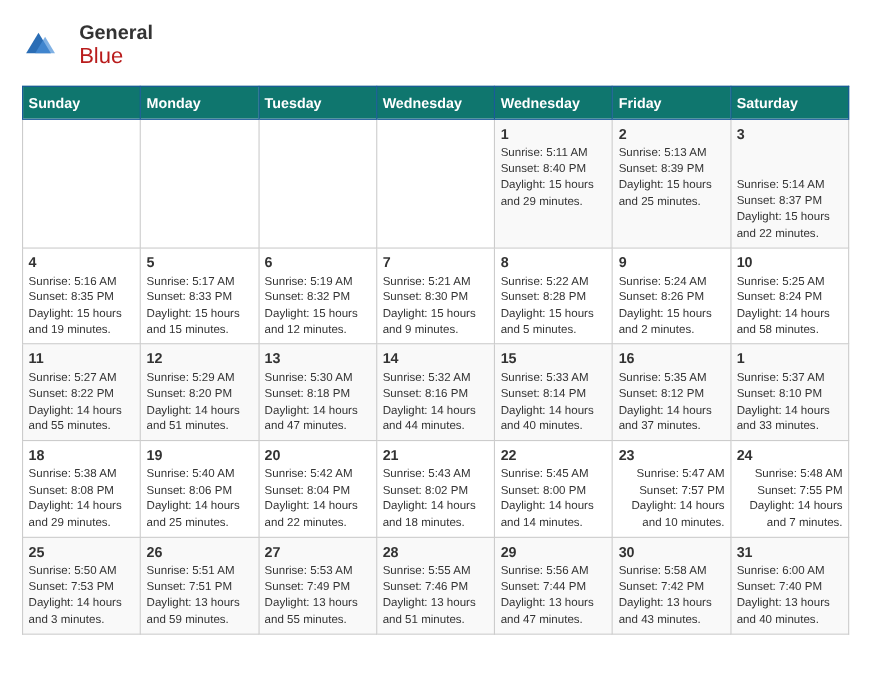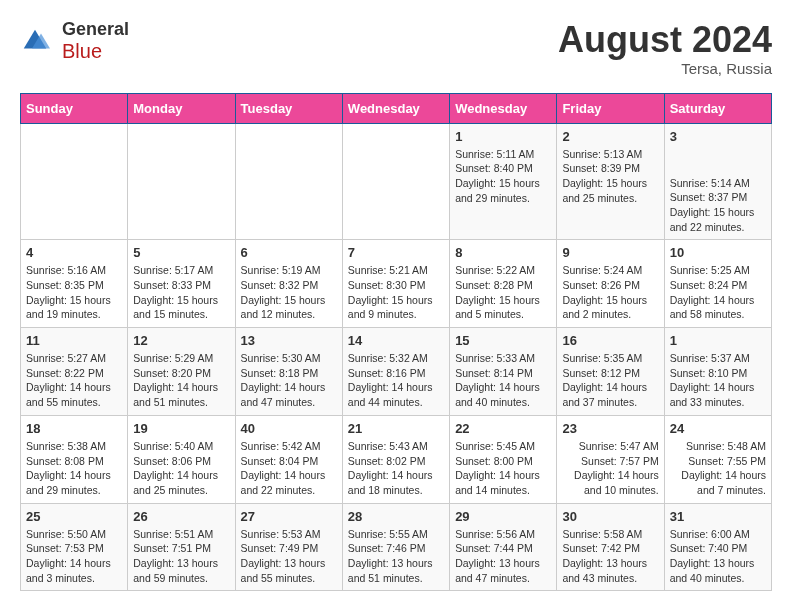--- a/index.html
+++ b/index.html
@@ -12,21 +12,21 @@
     }
     .header {
       display: flex;
       justify-content: space-between;
       align-items: flex-start;
       margin-bottom: 16px;
     }
     .logo {
       display: flex;
       align-items: center;
-      gap: 12px;
+      gap: 22px;
     }
     .logo-text {
       display: flex;
       flex-direction: column;
       line-height: 1.1;
     }
     .logo-general {
       font-size: 18px;
       font-weight: bold;
       color: #333;
@@ -52,21 +52,21 @@
     .location {
       font-size: 15px;
       color: #555;
     }
     table {
       width: 100%;
       border-collapse: collapse;
       table-layout: fixed;
     }
     thead tr th {
-      background-color: #ec4899;
+      background-color: #0f766e;
       color: #fff;
       font-size: 13px;
       font-weight: bold;
       padding: 7px 5px;
       text-align: left;
       border: 1px solid #1a5a9a;
     }
     tbody tr td {
       border: 1px solid #ccc;
       vertical-align: top;
@@ -102,24 +102,20 @@
   <div class="logo">
     <svg class="logo-icon" viewBox="0 0 40 40" xmlns="http://www.w3.org/2000/svg">
       <polygon points="20,5 35,30 5,30" fill="#2a6db5"></polygon>
       <polygon points="28,10 40,30 16,30" fill="#4a90d9" opacity="0.7"></polygon>
     </svg>
     <div class="logo-text">
       <span class="logo-general">General</span>
       <span class="logo-blue">Blue</span>
     </div>
   </div>
-  <div class="title-block">
-    <div class="month-year">August 2024</div>
-    <div class="location">Tersa, Russia</div>
-  </div>
 </div>
 
 <table>
   <thead>
     <tr>
     <th>Sunday</th>
         <th>Monday</th>
         <th>Tuesday</th>
         <th>Wednesday</th>
         <th>Wednesday</th>
@@ -266,21 +262,21 @@
 and 29 minutes.</div>
         </td>
         <td>
           <span class="day-number">19</span>
           <div class="day-info" style="white-space: pre-line;">Sunrise: 5:40 AM
 Sunset: 8:06 PM
 Daylight: 14 hours
 and 25 minutes.</div>
         </td>
         <td>
-          <span class="day-number">40</span>
+          <span class="day-number">20</span>
           <div class="day-info" style="white-space: pre-line;">Sunrise: 5:42 AM
 Sunset: 8:04 PM
 Daylight: 14 hours
 and 22 minutes.</div>
         </td>
         <td>
           <span class="day-number">21</span>
           <div class="day-info" style="white-space: pre-line;">Sunrise: 5:43 AM
 Sunset: 8:02 PM
 Daylight: 14 hours

